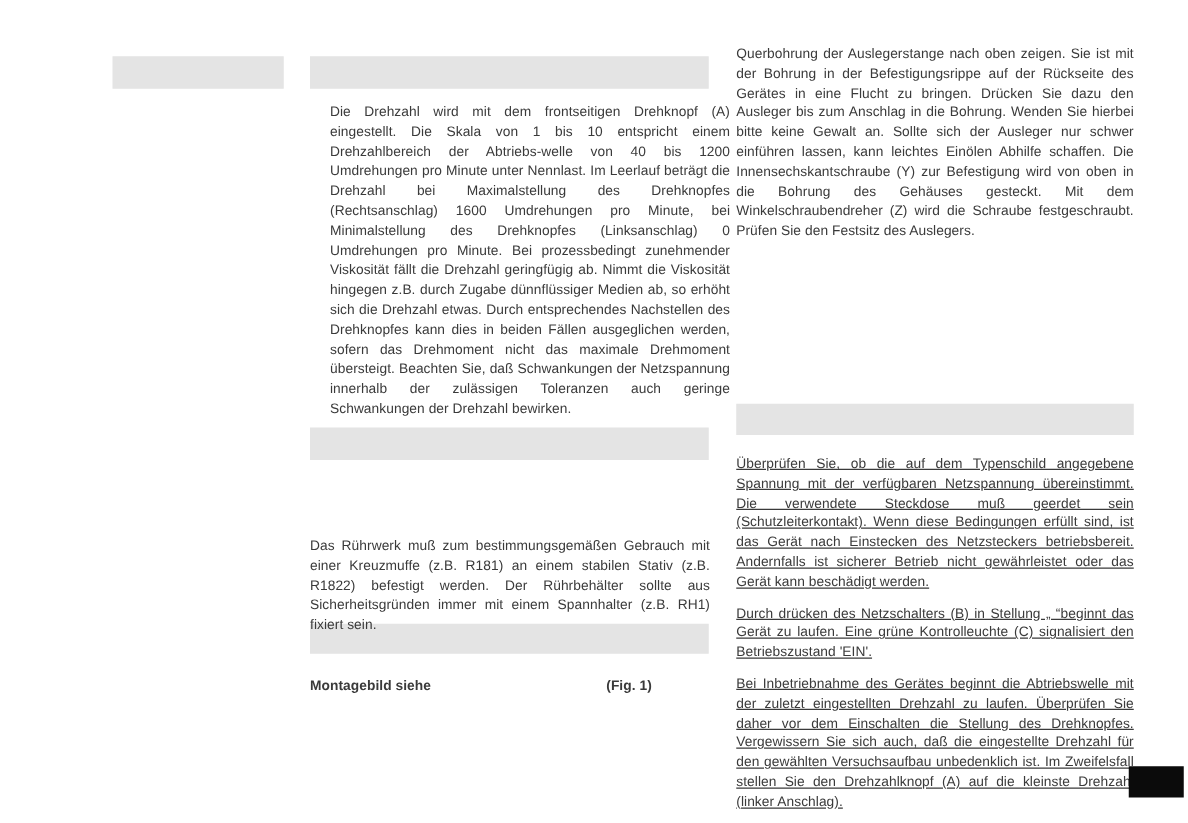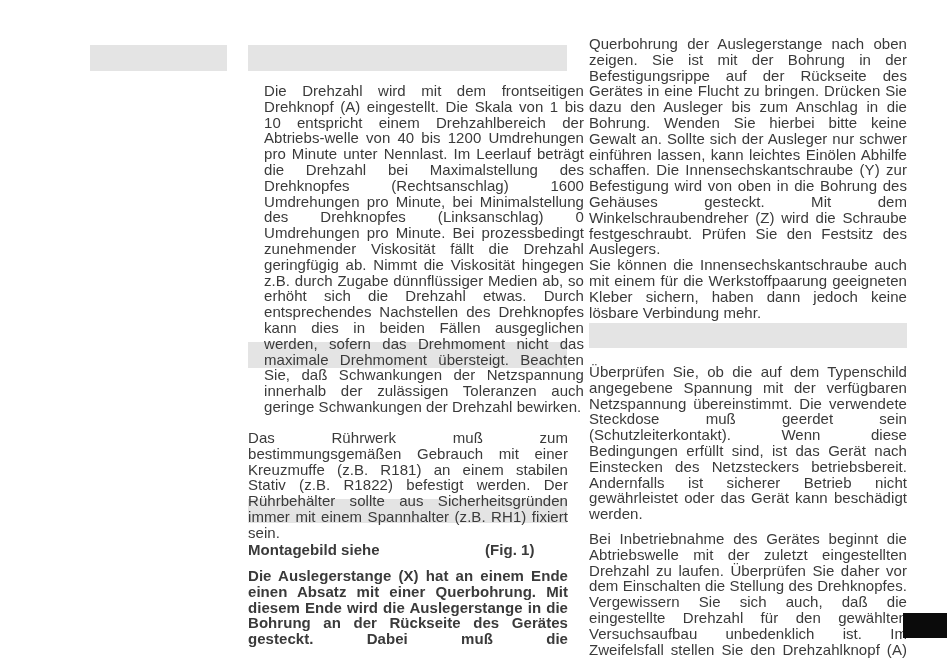--- a/index.html
+++ b/index.html
@@ -15,21 +15,21 @@
   .ph {
     position: absolute;
     background: #e4e4e4;
   }
   .black-box {
     position: absolute;
     background: #0b0b0b;
   }
   .txt {
     position: absolute;
-    font-size: 15px;
+    font-size: 11px;
     line-height: 15.8px;
     text-align: justify;
     letter-spacing: 0.05px;
   }
   .txt p { margin: 0; }
   .txt p + p { margin-top: 9px; }
   .txt.flush p + p { margin-top: 0; }
   .cont { text-align-last: justify; }
   .fig-line { position: relative; height: 16px; text-align: left; }
   .fig-ref { position: absolute; left: 237px; top: 0; }
@@ -38,21 +38,21 @@
   
   #ph-left       { left: 90px;  top: 45px;  width: 137px; height: 26px; }
   #ph-speed      { left: 248px; top: 45px;  width: 319px; height: 26px; }
   #speed-text    { left: 264px; top: 83px;  width: 320px; }
   #ph-mount      { left: 248px; top: 342px; width: 319px; height: 26px; }
   #mount-text    { left: 248px; top: 387px; width: 320px; margin-top: 43px; }
   #ph-assembly   { left: 248px; top: 499px; width: 319px; height: 24px; }
   #assembly-text { left: 248px; top: 542px; width: 320px; font-weight: bold; }
   #asm-cont-text { left: 589px; top: 36px;  width: 318px; }
   #ph-power      { left: 589px; top: 323px; width: 318px; height: 25px; }
-  #power-text    { left: 589px; top: 364px; width: 318px; }
+  #power-text    { left: 589px; top: 364px; width: 318px; text-decoration: underline; }
   #page-num-box  { left: 903px; top: 613px; width: 44px;  height: 25px; }
 </style>
 </head>
 <body>
 
 <div class="page" style="background-color: rgb(255, 255, 255); color: rgb(58, 58, 58);">
 
   <div id="ph-left" class="ph" style="background-color: rgb(228, 228, 228);"></div>
   <div id="ph-speed" class="ph" style="background-color: rgb(228, 228, 228);"></div>
   <div id="ph-mount" class="ph" style="background-color: rgb(228, 228, 228);"></div>
@@ -65,28 +65,27 @@
 
   <div id="mount-text" class="txt">
     <p>Das Rührwerk muß zum bestimmungsgemäßen Gebrauch mit einer Kreuzmuffe (z.B. R181) an einem stabilen Stativ (z.B. R1822) befestigt werden. Der Rührbehälter sollte aus Sicherheitsgründen immer mit einem Spannhalter (z.B. RH1) fixiert sein.</p>
   </div>
 
   <div id="assembly-text" class="txt">
     <div class="fig-line">
       <span>Montagebild siehe</span>
       <span class="fig-ref">(Fig. 1)</span>
     </div>
-    <p class="cont para-after-fig">Die Auslegerstange (X) hat an einem Ende einen Absatz mit einer Querbohrung. Mit diesem Ende wird die Auslegerstange in die Bohrung an der Rückseite des Gerätes gesteckt. Dabei muß die</p>
   </div>
 
   <div id="asm-cont-text" class="txt flush">
     <p>Querbohrung der Auslegerstange nach oben zeigen. Sie ist mit der Bohrung in der Befestigungsrippe auf der Rückseite des Gerätes in eine Flucht zu bringen. Drücken Sie dazu den Ausleger bis zum Anschlag in die Bohrung. Wenden Sie hierbei bitte keine Gewalt an. Sollte sich der Ausleger nur schwer einführen lassen, kann leichtes Einölen Abhilfe schaffen. Die Innensechskantschraube (Y) zur Befestigung wird von oben in die Bohrung des Gehäuses gesteckt. Mit dem Winkelschraubendreher (Z) wird die Schraube festgeschraubt. Prüfen Sie den Festsitz des Auslegers.</p>
-    <p>Sie können die Innensechskantschraube auch mit einem für die Werkstoffpaarung geeigneten Kleber sichern, haben dann jedoch keine lösbare Verbindung mehr.</p>
   </div>
 
   <div id="power-text" class="txt">
     <p>Überprüfen Sie, ob die auf dem Typenschild angegebene Spannung mit der verfügbaren Netzspannung übereinstimmt. Die verwendete Steckdose muß geerdet sein (Schutzleiterkontakt). Wenn diese Bedingungen erfüllt sind, ist das Gerät nach Einstecken des Netzsteckers betriebsbereit. Andernfalls ist sicherer Betrieb nicht gewährleistet oder das Gerät kann beschädigt werden.</p>
+    <p>Durch drücken des Netzschalters (B) in Stellung „ “beginnt das Gerät zu laufen. Eine grüne Kontrolleuchte (C) signalisiert den Betriebszustand 'EIN'.</p>
     <p>Bei Inbetriebnahme des Gerätes beginnt die Abtriebswelle mit der zuletzt eingestellten Drehzahl zu laufen. Überprüfen Sie daher vor dem Einschalten die Stellung des Drehknopfes. Vergewissern Sie sich auch, daß die eingestellte Drehzahl für den gewählten Versuchsaufbau unbedenklich ist. Im Zweifelsfall stellen Sie den Drehzahlknopf (A) auf die kleinste Drehzahl (linker Anschlag).</p>
   </div>
 
   <div id="page-num-box" class="black-box" style="background-color: rgb(11, 11, 11);"></div>
 
 </div>
 
 </body></html>

